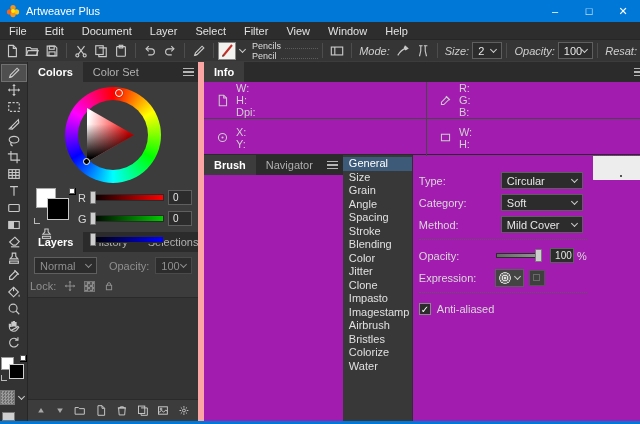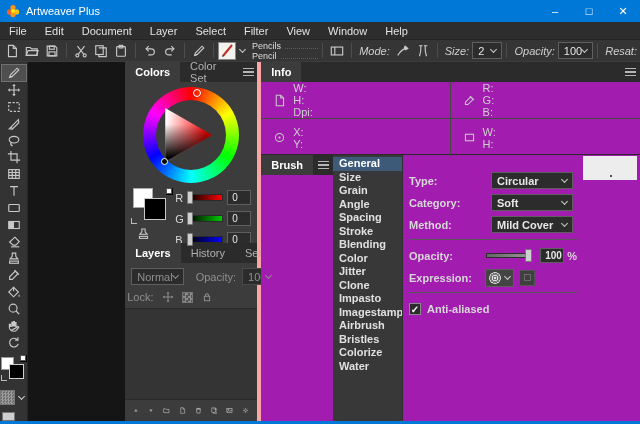--- a/index.html
+++ b/index.html
@@ -59,21 +59,21 @@
     border-left:1.2px solid #bbb; border-bottom:1.2px solid #bbb; }
   .pattern-row { display:flex; align-items:center; margin-top:8px; }
   .pattern-swatch { width:15px; height:15px; border:1px solid #777;
     background:repeating-conic-gradient(#9a9a9a 0 25%, #6e6e6e 0 50%) 0 0/3px 3px; }
   .pattern-partial { width:13px; height:10px; margin-top:5px; border:1px solid #777; background:#cfcfcf; align-self:flex-start; margin-left:2px; }
 
   
   .canvas { width:202px; background:#151515; }
 
   
-  .midcol { width:136px; display:flex; flex-direction:column; background:#3c3c3c; border-right:4px solid #fca5a5;gap:11px; }
+  .midcol { width:176px; display:flex; flex-direction:column; background:#3c3c3c; border-right:6px solid #fca5a5; }
   .rightcol { flex:1; display:flex; flex-direction:column; background:#a21caf; }
 
   
   .tabbar { height:20px; background:#2b2b2b; display:flex; align-items:stretch; flex:0 0 auto; }
   .tab { padding:0 10px; display:flex; align-items:center; font-size:11px; color:#b0b0b0; }
   .tab.active { background:#3c3c3c; color:#fff; font-weight:bold; }
   .hamburger { margin-left:auto; width:20px; display:flex; flex-direction:column; gap:2px;
     align-items:center; justify-content:center; }
   .hamburger i { display:block; width:11px; height:1.4px; background:#b5b5b5; }
 
@@ -125,21 +125,21 @@
   
   .info-panel { height:93px; display:flex; flex-direction:column; border-bottom:1px solid #2a2a2a; }
   .info-grid { flex:1; display:grid; grid-template-columns:1fr 1fr; grid-template-rows:1fr 1fr; }
   .info-cell { display:flex; align-items:center; gap:7px; padding-left:12px; font-size:11px; color:#cfcfcf; }
   .info-cell .labels { display:flex; flex-direction:column; line-height:12px; }
   .info-grid .c1 { border-right:1px solid #474747; }
   .info-grid .r1 { border-bottom:1px solid #474747; }
 
   
   .brush-panel { flex:1; display:flex; flex-direction:row; }
-  .brush-body { flex:1; display:flex; min-height:0;font-weight:bold; }
+  .brush-body { flex:1; display:flex; min-height:0; }
   .brush-list { width:70px; background:#383838; border-right:1px solid #2e2e2e; padding-top:2px;
     font-size:11px; color:#e0e0e0; overflow:hidden; }
   .bl-item { height:13.5px; line-height:13.5px; padding-left:6px; white-space:nowrap; }
   .bl-item.sel { background:#3d5a78; color:#fff; }
   .brush-form { flex:1; padding:16px 6px 0 6px; font-size:11px; color:#d8d8d8; }
   .frow { display:flex; align-items:center; height:19px; margin-bottom:3px; }
   .frow .flabel { width:76px; }
   .frow .dd { width:82px; margin-left:auto; margin-right:4px; }
   .fdivider { border-top:1px dotted #5a5a5a; margin:5px 0 6px 0; }
   .op-track { position:relative; width:46px; height:5px; background:linear-gradient(to right,#666,#999);
@@ -614,20 +614,21 @@
               <span>W:</span>
               <span>H:</span>
             </div>
           </div>
         </div>
       </div>
 
       <div class="brush-panel">
         <div class="tabbar">
           <div class="tab active">Brush</div>
+          <div class="tab">Navigator</div>
           <div class="hamburger">
               <i></i>
               <i></i>
               <i></i>
             </div>
         </div>
         <div class="brush-body">
           <div class="brush-list">
             <div class="bl-item sel">General</div>
             <div class="bl-item">Size</div>

